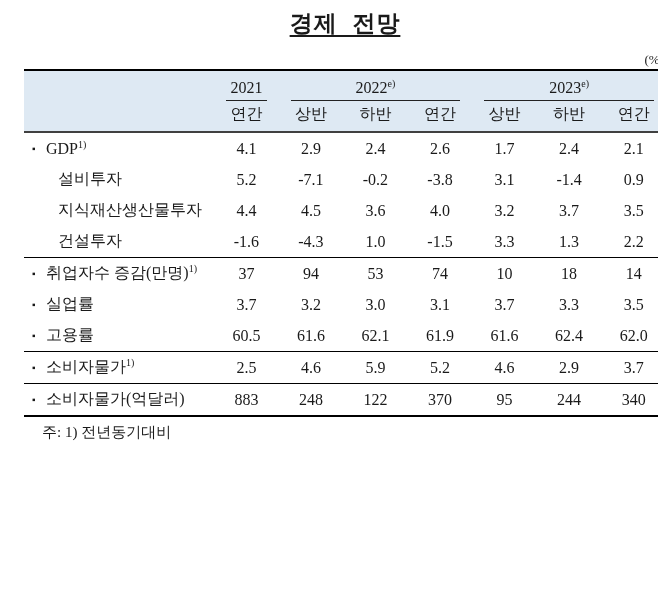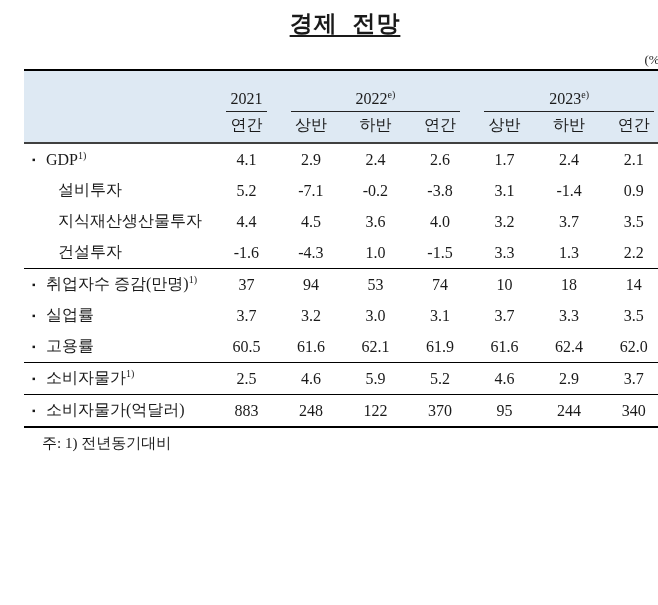--- a/index.html
+++ b/index.html
@@ -44,21 +44,21 @@
   }
   col.c-label { width: 190px; }
   col.c-data  { width: 64.5px; }
   thead { background: #dee9f3; }
   thead th {
     font-weight: normal;
     font-size: 16px;
     padding: 0;
     vertical-align: bottom;
   }
-  tr.group-row th { padding-top: 18px; }
+  tr.group-row th { padding-top: 7px; }
   .yr-wrap {
     display: block;
     margin: 0 12px;
     padding: 0 0 2px 0;
     border-bottom: 1px solid #222;
     text-align: center;
     line-height: 20px;
   }
   sup {
     font-size: 10px;

